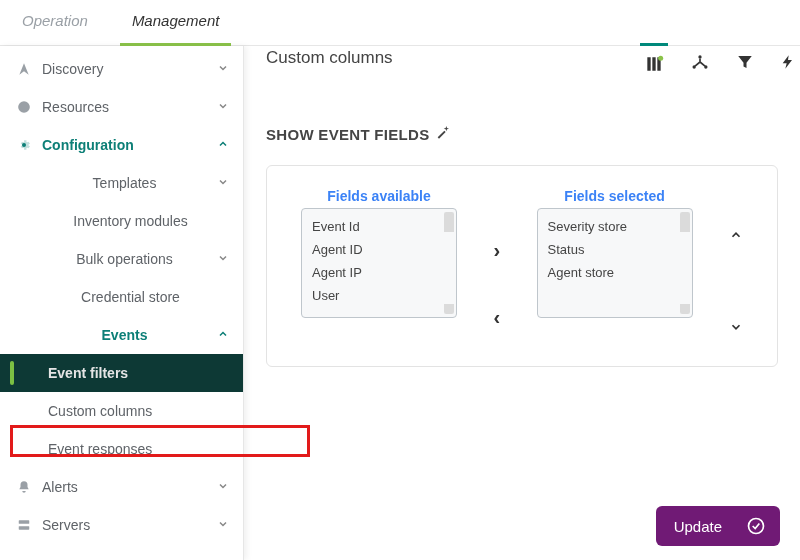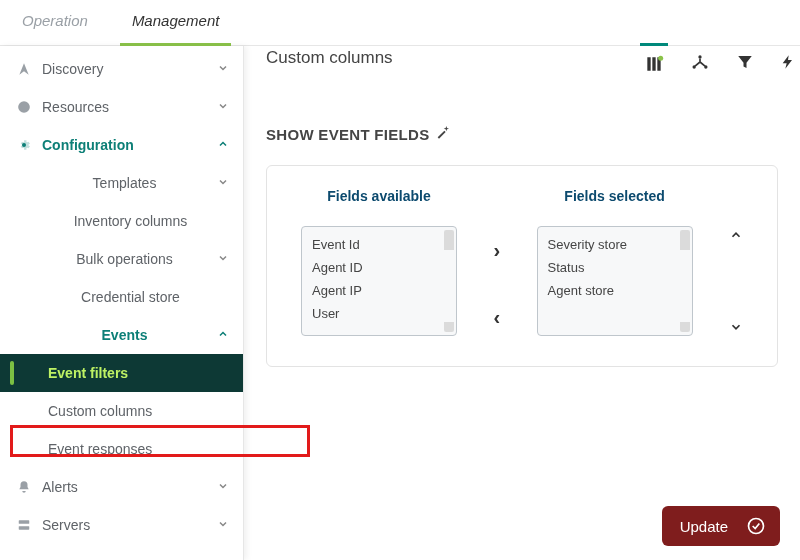--- a/index.html
+++ b/index.html
@@ -101,21 +101,21 @@
   .nav-item.sub { padding-left: 24px; text-align: center; }
   .nav-item.sub2 { padding-left: 40px; }
   .nav-item.expanded > .lbl { color:#0d7f77; font-weight:600; }
   .nav-item.expanded .chev { color:#0d7f77; }
   .nav-item.expanded.top > .icon { color:#0d7f77; }
   .nav-item.events-open > .lbl { color:#0d7f77; font-weight:700; }
   .nav-item.active {
     background: #0d3935;
     color: #fff;
   }
-  .nav-item.active .lbl { color:#bef264; font-weight:600; }
+  .nav-item.active .lbl { color:#e5e5e5; font-weight:600; }
   .nav-item.active::before{
     content:""; position:absolute; left:10px; top:7px; bottom:7px; width:4px; background:#7bc043; border-radius:2px;
   }
   
   .highlight-box {
     position: absolute;
     border: 3px solid #e21a1a;
     pointer-events: none;
   }
   
@@ -140,22 +140,22 @@
     justify-content: space-between;
   }
   .col {
     display: flex;
     flex-direction: column;
     align-items: center;
   }
   .col-label {
     font-weight: 700;
     font-size: 14px;
-    color: #0c4a6e;
-    margin-bottom: 22px;
+    color: #3b82f6;
+    margin-bottom: 4px;
   }
   .listbox {
     width: 156px;
     height: 110px;
     border: 1px solid #bfc6cc;
     border-radius: 4px;
     background: #f7f8f9;
     padding: 6px 10px;
     font-size: 13px;
     color: #454545;
@@ -189,29 +189,29 @@
     padding-top: 40px;
     font-weight: 900;
     font-size: 16px;
     color: #333;
   }
   
   .update-btn {
     position: absolute;
     right: 20px;
     bottom: 14px;
-    background: #7f1d1d;
+    background: #701a75;
     color: #fff;
     border: none;
     border-radius: 6px;
     padding: 10px 14px 10px 18px;
     font-size: 15px;
     display: flex;
     align-items: center;
-    gap: 18px;
+    gap: 24px;
     cursor: pointer;
   }
   .update-btn svg { stroke:#fff; }
   .chev-svg { width:12px; height:12px; }
 </style>
 </head>
 <body>
 
 <div class="top-tabs">
   <div class="top-tab">Operation</div>
@@ -263,21 +263,21 @@
     </div>
     <div class="nav-item sub">
       <span class="lbl">Templates</span>
       <span class="chev">
         <svg class="chev-svg" viewBox="0 0 24 24">
             <path fill="none" stroke="currentColor" stroke-width="3" d="M6 9l6 6 6-6"></path>
           </svg>
       </span>
     </div>
     <div class="nav-item sub">
-      <span class="lbl">Inventory columns</span>
+      <span class="lbl">Inventory modules</span>
     </div>
     <div class="nav-item sub">
       <span class="lbl">Bulk operations</span>
       <span class="chev">
         <svg class="chev-svg" viewBox="0 0 24 24">
             <path fill="none" stroke="currentColor" stroke-width="3" d="M6 9l6 6 6-6"></path>
           </svg>
       </span>
     </div>
     <div class="nav-item sub">

